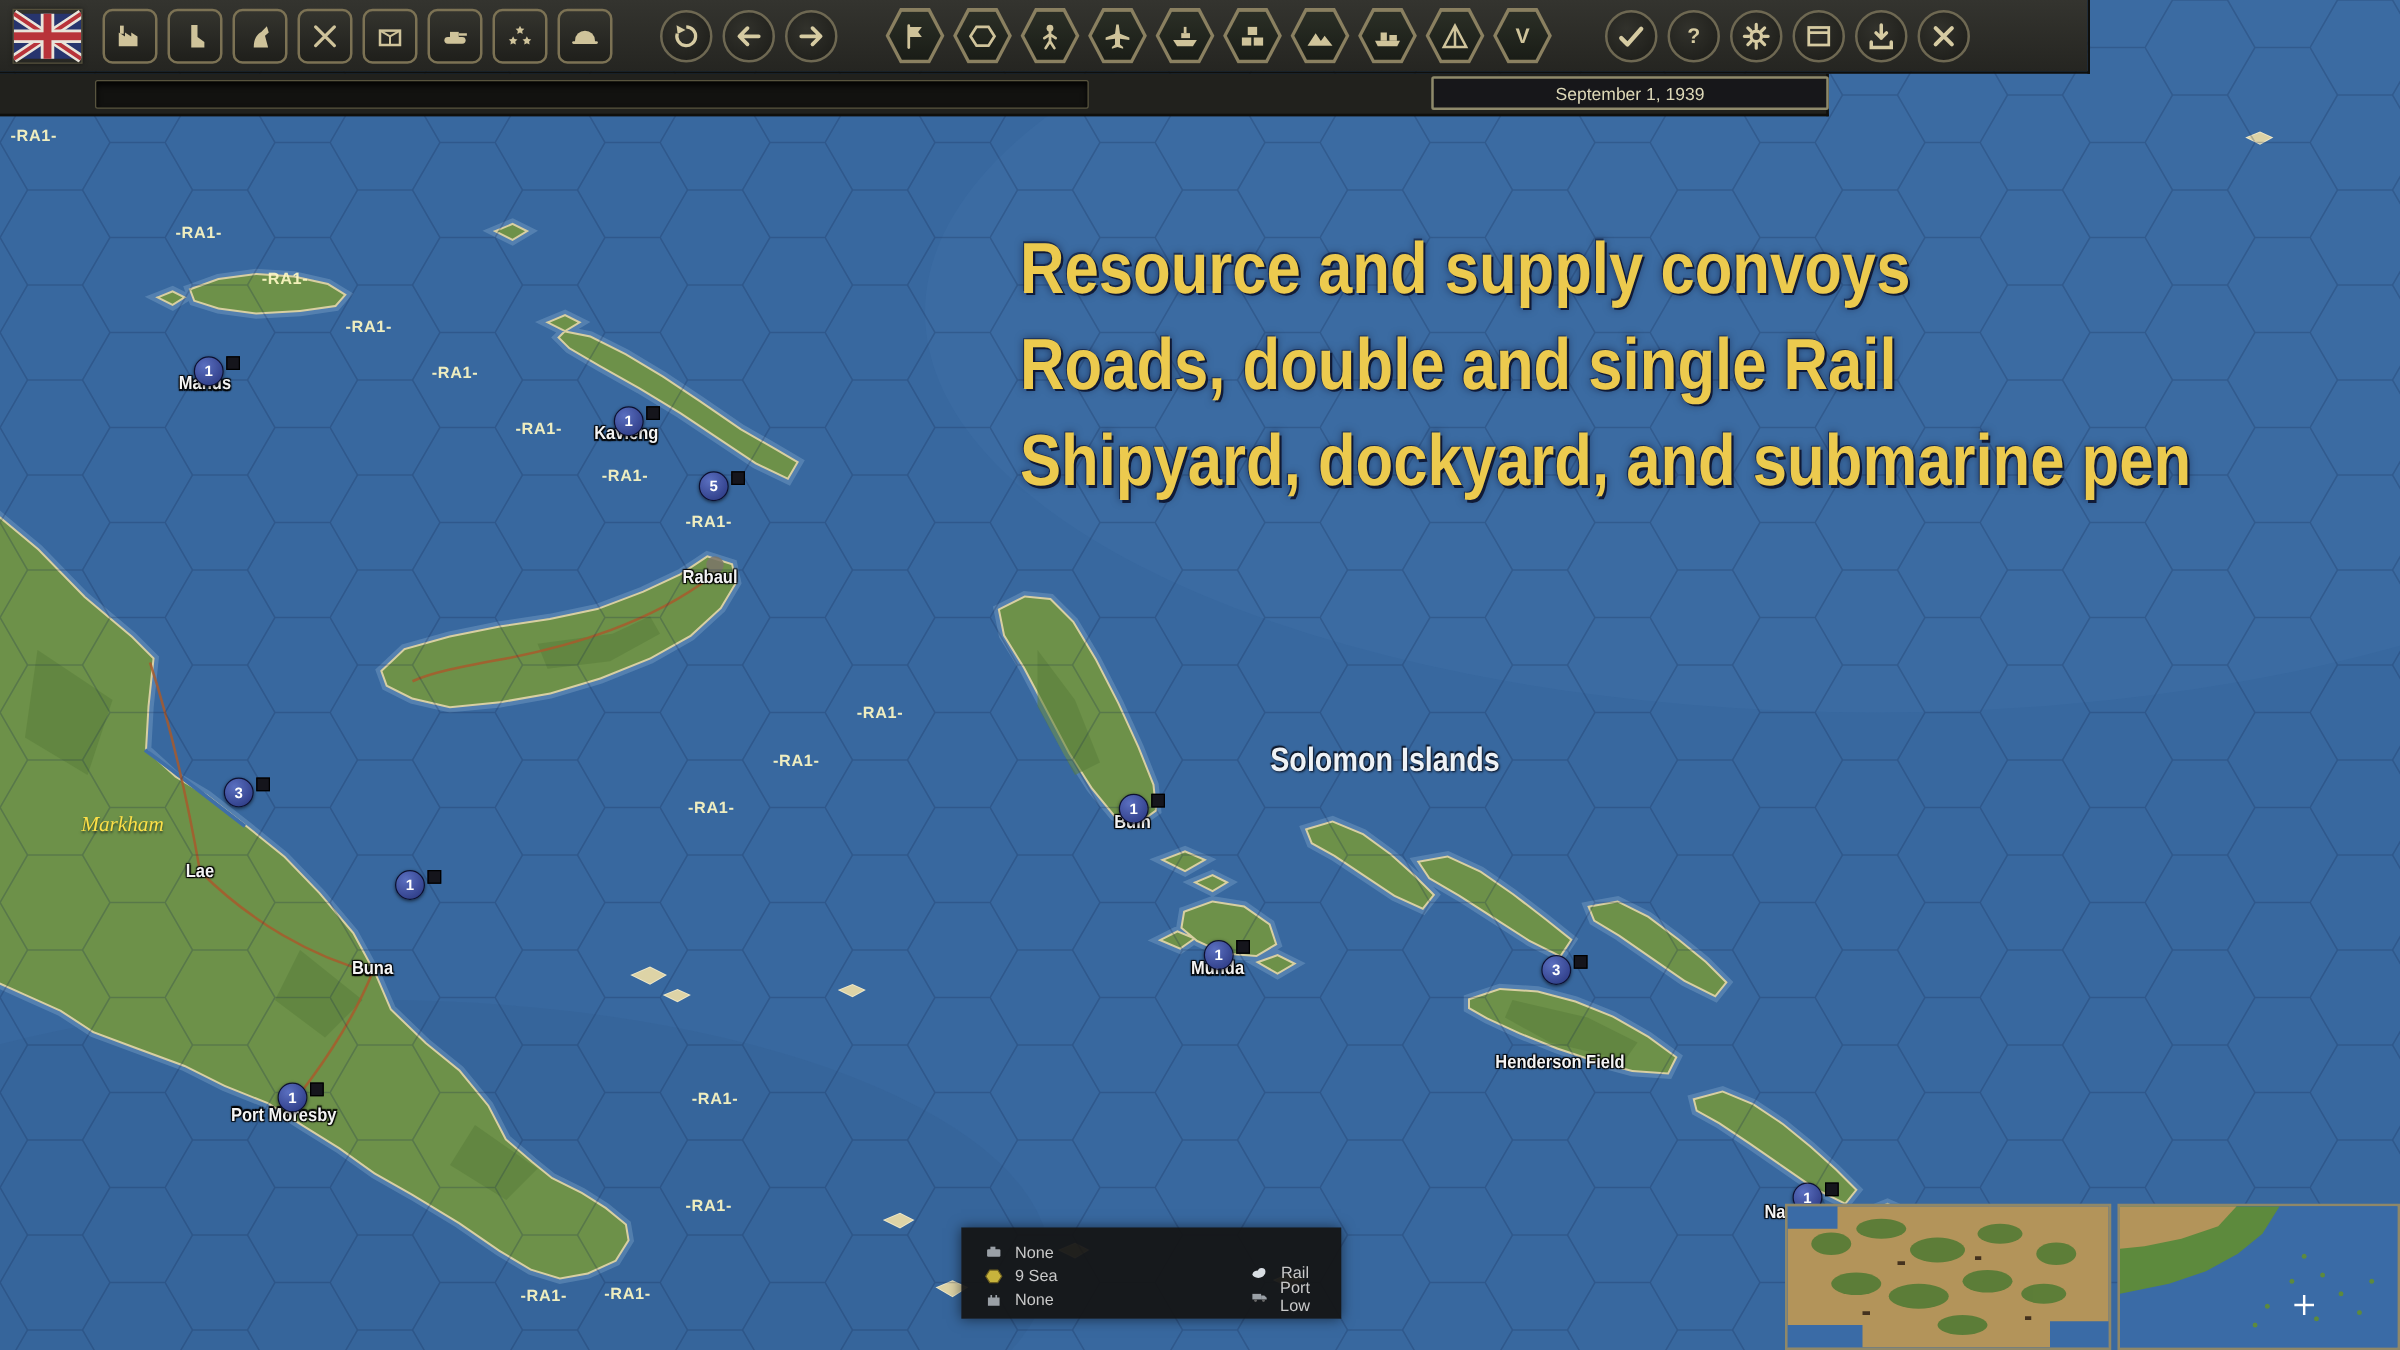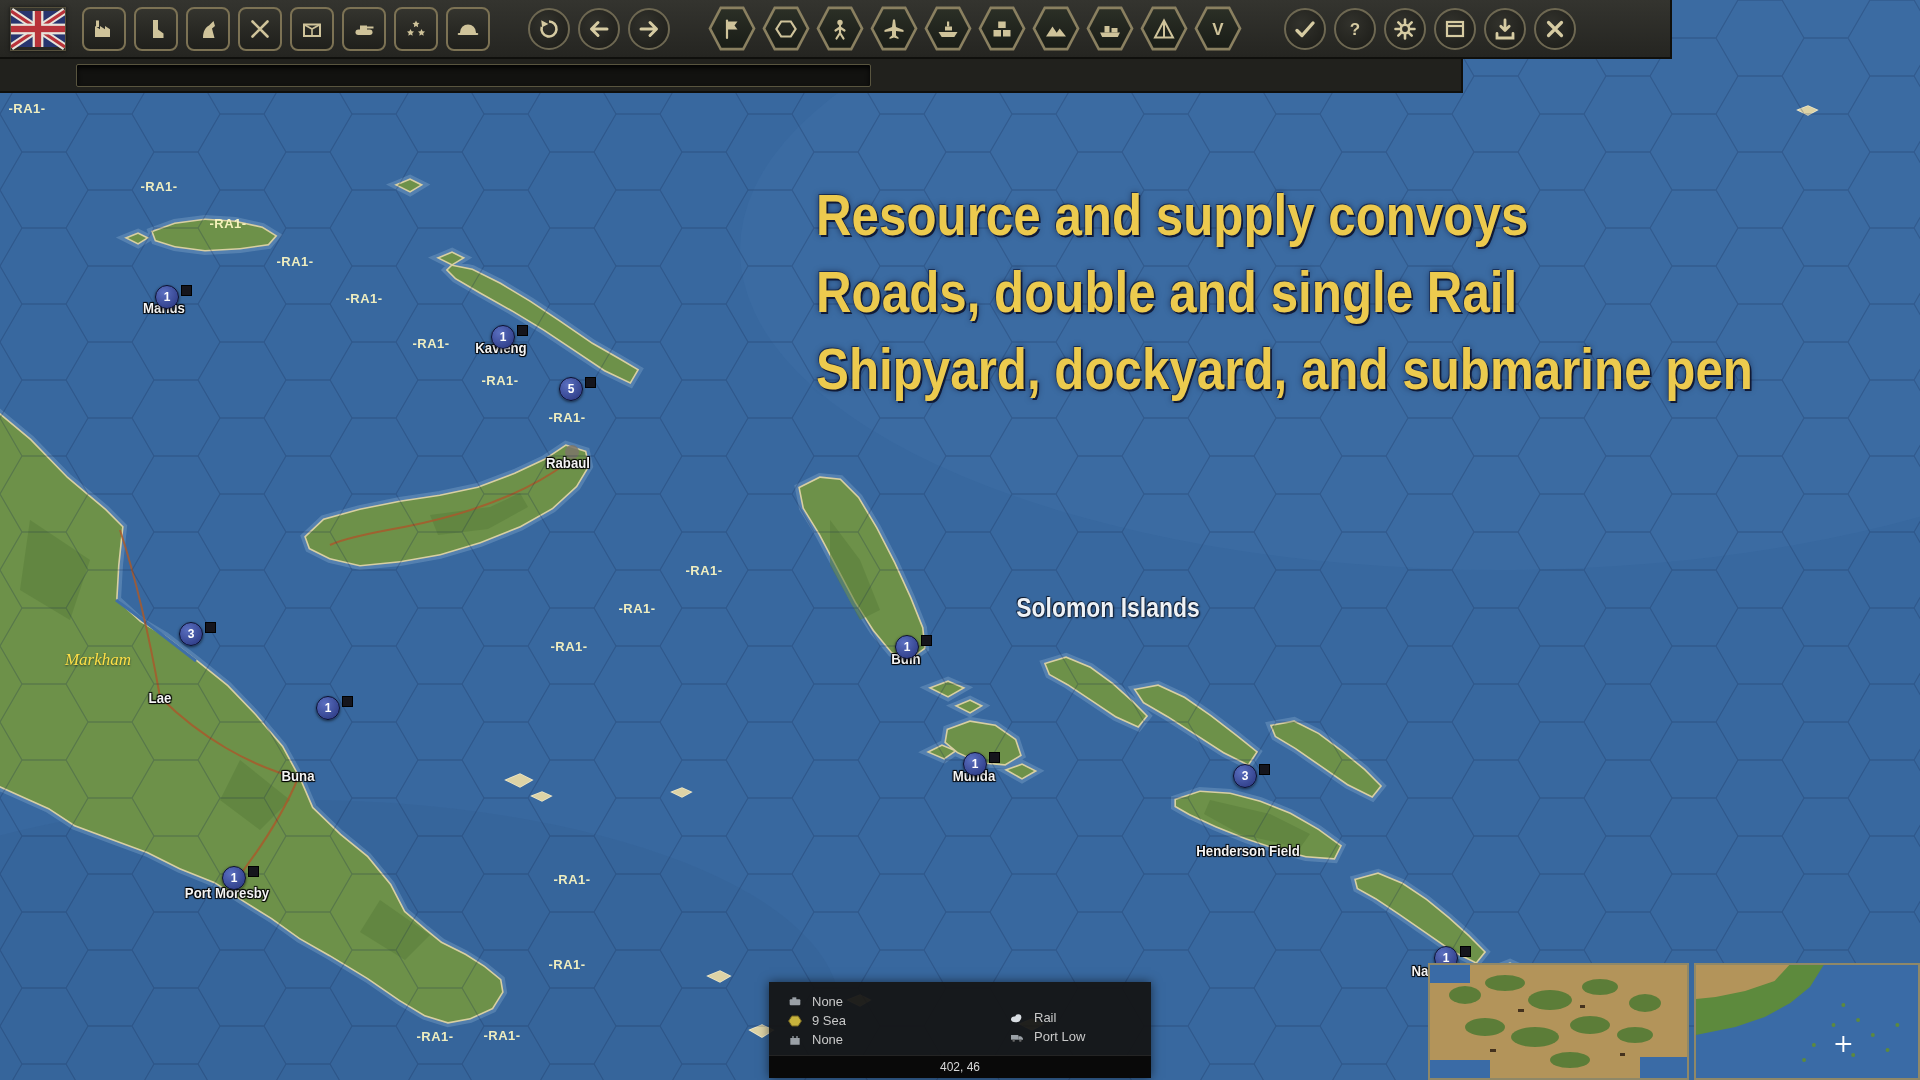--- a/index.html
+++ b/index.html
@@ -48,21 +48,21 @@
     display:flex;align-items:center;justify-content:center;color:#cfc39a;cursor:pointer;}
   .btn-circle{width:42px;height:42px;margin-right:8px;border-radius:50%;flex:none;
     background:radial-gradient(circle at 40% 35%,#32322c,#1b1b17);border:2px solid #6e6852;box-sizing:border-box;
     display:flex;align-items:center;justify-content:center;color:#d6cba2;cursor:pointer;}
   .btn-hex{position:relative;width:48px;height:46px;margin-right:6px;flex:none;cursor:pointer;}
   .hex-out{position:absolute;inset:0;background:#8a8060;clip-path:polygon(25% 2%,75% 2%,99% 50%,75% 98%,25% 98%,1% 50%);}
   .hex-in{position:absolute;inset:3px;background:linear-gradient(#2b2f26,#191c16);clip-path:polygon(25% 2%,75% 2%,99% 50%,75% 98%,25% 98%,1% 50%);
     display:flex;align-items:center;justify-content:center;color:#cfc39a;}
 
   
-  #info-panel{position:absolute;left:769px;top:982px;width:382px;z-index:60;background:rgba(20,20,20,.94);
+  #info-panel{position:absolute;left:769px;top:982px;width:304px;z-index:60;background:rgba(20,20,20,.94);
     box-shadow:0 0 10px rgba(0,0,0,.55);}
   .info-cols{display:flex;padding:10px 0 6px 18px;}
   #info-left{width:222px;}
   #info-right{margin-top:16px;}
   .info-row{display:flex;align-items:center;gap:9px;height:19px;color:#c9c9c9;font-size:13px;}
   .info-coords{height:22px;line-height:22px;text-align:center;color:#d8d8d8;font-size:12px;background:rgba(8,8,8,.95);border-top:1px solid #242424;}
 
   
   .minimap{position:absolute;top:963px;height:117px;z-index:70;border:2px solid #8f8868;box-sizing:border-box;background:#3a6ba6;cursor:pointer;}
   #minimap-west{left:1428px;width:261px;}
@@ -213,20 +213,23 @@
     </div>
 
   <div id="tutorial">
       <div class="tut-line">Resource and supply convoys</div>
       <div class="tut-line">Roads, double and single Rail</div>
       <div class="tut-line">Shipyard, dockyard, and submarine pen</div>
     </div>
 
   <div id="subbar">
     <div id="progressbar"></div>
+    <div id="datebox">
+      <span>September 1, 1939</span>
+    </div>
   </div>
 
   <div id="toolbar">
     <div class="flagbtn">
       <svg viewBox="0 0 60 40">
         <rect width="60" height="40" fill="#27356e"></rect>
         <path d="M0 0L60 40M60 0L0 40" stroke="#e8e4da" stroke-width="8"></path>
         <path d="M0 0L60 40M60 0L0 40" stroke="#b8333a" stroke-width="3.5"></path>
         <rect x="24" width="12" height="40" fill="#e8e4da"></rect>
           <rect y="14" width="60" height="12" fill="#e8e4da"></rect>
@@ -465,21 +468,20 @@
             <svg width="16" height="16" viewBox="0 0 24 24" aria-hidden="true">
               <rect x="3" y="9" width="11" height="7" fill="#9aa0a6"></rect>
               <path d="M14 11h4l3 3v2h-7z" fill="#9aa0a6"></path>
               <circle cx="7" cy="17.5" r="1.8" fill="#666"></circle>
               <circle cx="17" cy="17.5" r="1.8" fill="#666"></circle>
             </svg>
             <span>Port Low</span>
           </div>
         </div>
     </div>
-    <div class="info-coords">402, 46</div>
   </div>
 
   <div class="minimap" id="minimap-west">
     <svg viewBox="0 0 257 113" preserveAspectRatio="none">
       <rect width="257" height="113" fill="#b3945a"></rect>
       <path d="M0 0h40v18H0z" fill="#3a6ba6"></path>
       <path d="M210 92h47v21h-47z" fill="#3a6ba6"></path>
       <path d="M0 95h60v18H0z" fill="#3a6ba6"></path>
       <g fill="#4e7a33" opacity="0.85">
         <ellipse cx="35" cy="30" rx="16" ry="9"></ellipse>

